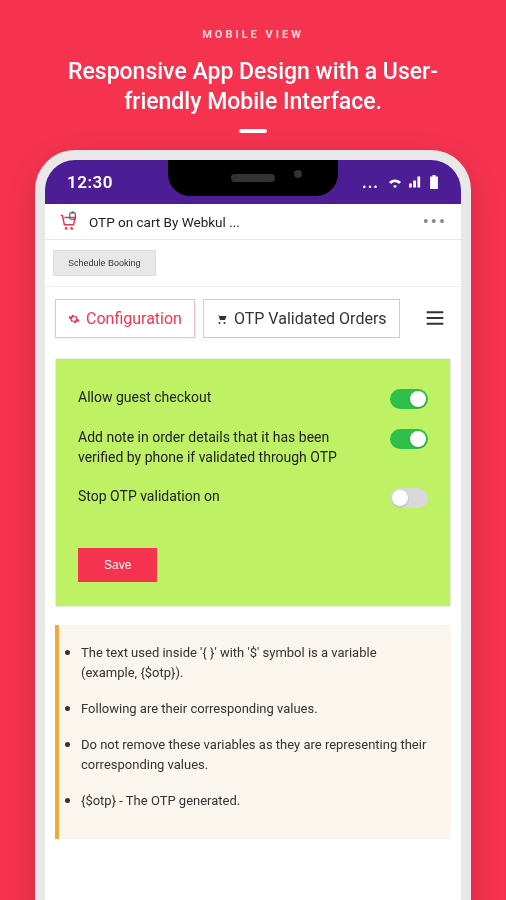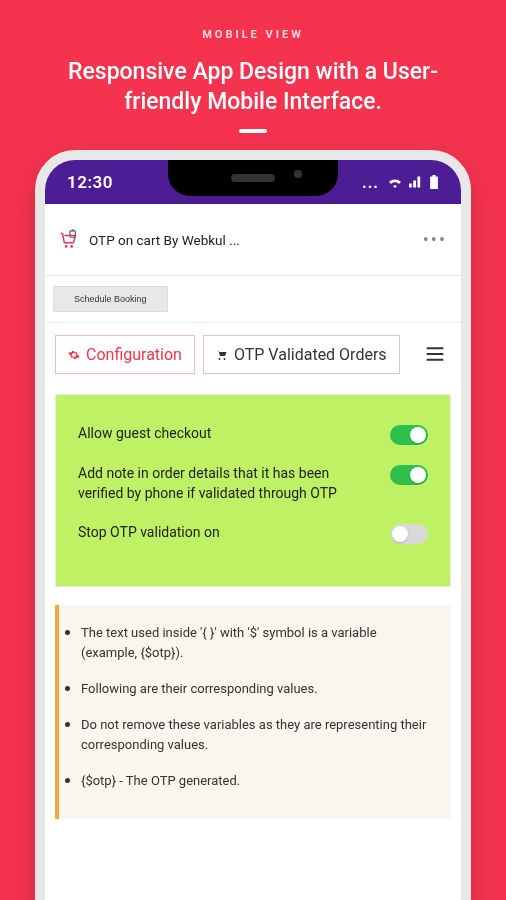--- a/index.html
+++ b/index.html
@@ -80,21 +80,21 @@
   }
   .notch-pill {
     width: 44px; height: 8px; background: #333; border-radius: 4px;
   }
   .notch-dot {
     width: 8px; height: 8px; background: #333; border-radius: 50%;
     position: absolute; right: 36px; top: 10px;
   }
 
   .app-bar {
-    height: 72px;
+    height: 36px;
     background: #fff;
     border-bottom: 1px solid #e7e7e7;
     display: flex;
     align-items: center;
     padding: 0 12px;
     gap: 10px;
   }
   .app-bar .logo {
     width: 22px; height: 22px; position: relative;
   }
@@ -108,21 +108,21 @@
 
   .ribbon {
     padding: 10px 8px;
     border-bottom: 1px solid #eee;
   }
   .ribbon button {
     background: #e8e8e8;
     border: 1px solid #ddd;
     font-size: 9px;
     color: #333;
-    padding: 7px 20px;
+    padding: 7px 14px;
     cursor: pointer;
   }
 
   .tabs-row {
     display: flex;
     align-items: center;
     gap: 8px;
     padding: 12px 10px 8px 10px;
   }
   .tab {
@@ -313,20 +313,21 @@
         <div class="toggle on">
             <div class="knob"></div>
           </div>
       </div>
       <div class="setting-row">
         <div class="label">Stop OTP validation on</div>
         <div class="toggle">
             <div class="knob"></div>
           </div>
       </div>
+      <button class="save-btn">Save</button>
     </div>
 
     <div class="note-card">
       <ul>
         <li>The text used inside '{ }' with '$' symbol is a variable (example, {$otp}).</li>
         <li>Following are their corresponding values.</li>
         <li>Do not remove these variables as they are representing their corresponding values.</li>
         <li>{$otp} - The OTP generated.</li>
       </ul>
     </div>

